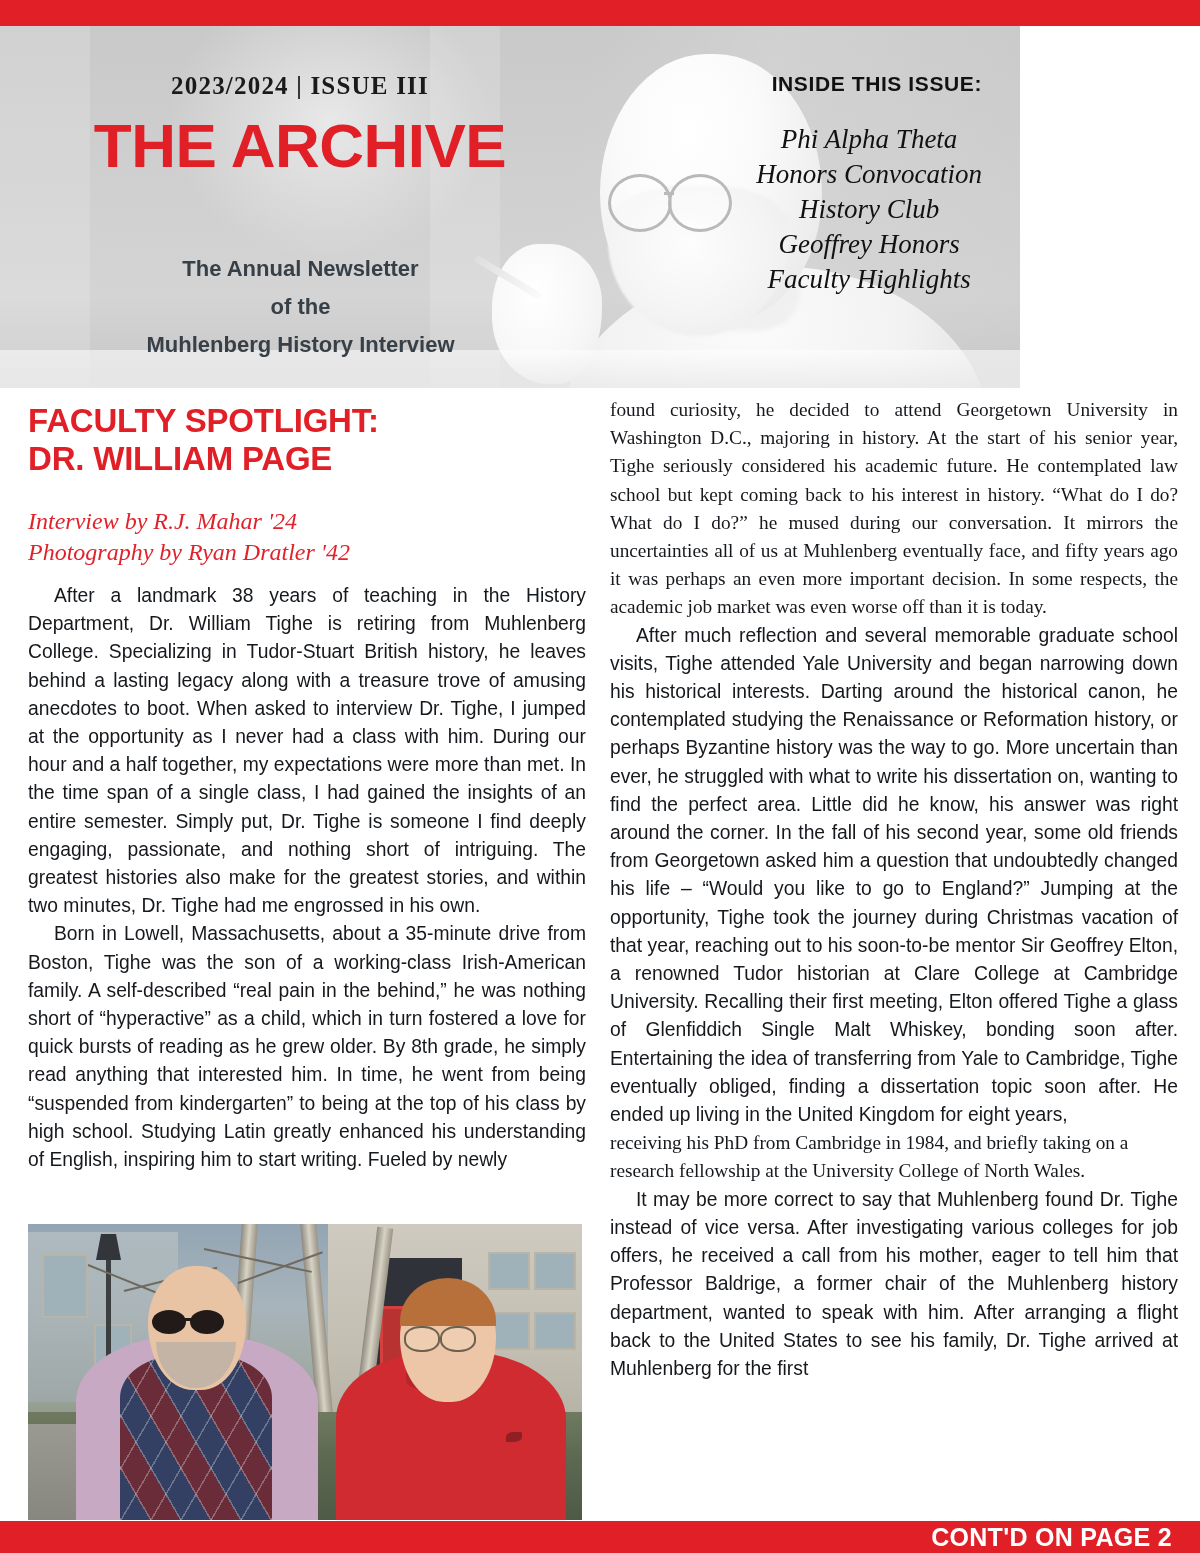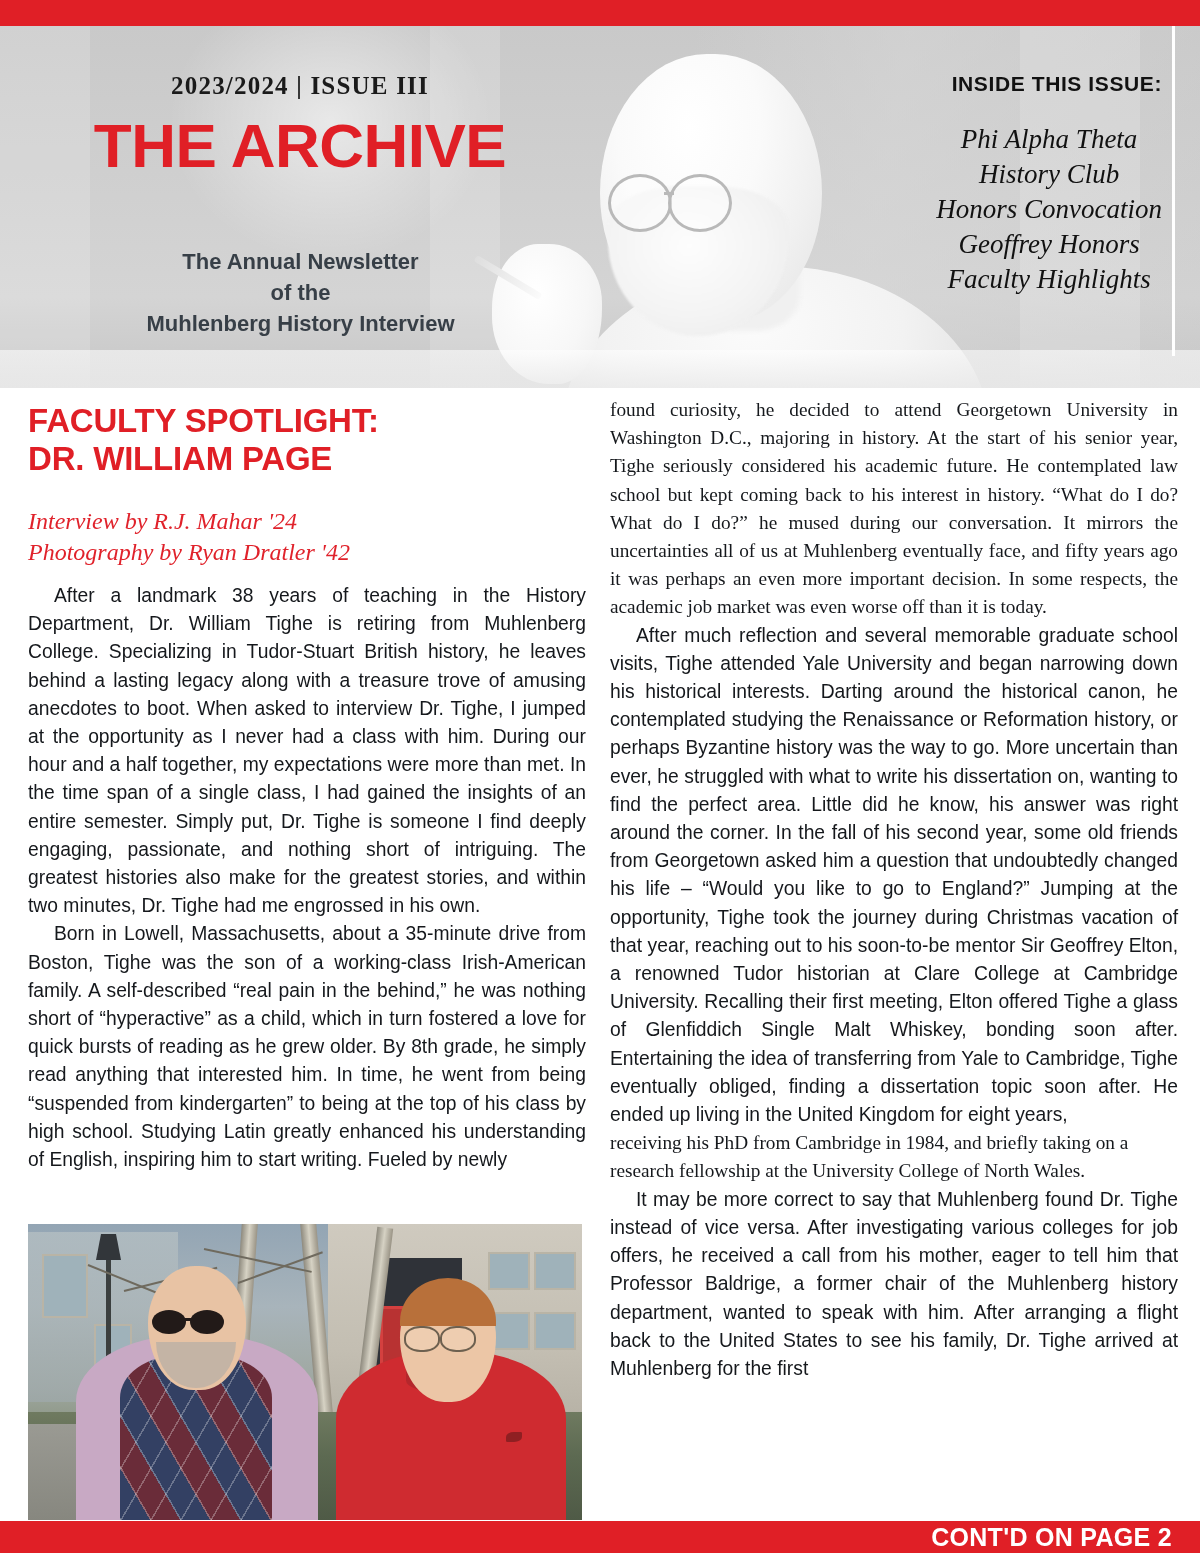--- a/index.html
+++ b/index.html
@@ -26,21 +26,21 @@
     left: 0; top: 0;
     width: 1200px;
     height: 26px;
     background: #e01f26;
   }
 
   
   .masthead {
     position: absolute;
     left: 0; top: 26px;
-    width: 1200px;
+    width: 1020px;
     height: 362px;
     overflow: hidden;
     background: #cccccc;
   }
   
   .masthead-photo {
     position: absolute;
     inset: 0;
     background:
       
@@ -154,21 +154,21 @@
     position: absolute;
     left: 18px; top: 220px;
     width: 565px;
     text-align: center;
     font-family: "Liberation Sans", sans-serif;
     font-weight: 700;
     font-size: 22px;
     line-height: 31px;
     color: #373f47;
   }
-  .subtitle div { display: block; }
+  .subtitle div { display: block; margin-top: 7px; }
 
   .inside-divider {
     position: absolute;
     left: 1172px; top: 26px;
     width: 3px; height: 330px;
     background: #ffffff;
   }
   .inside-label {
     position: absolute;
     right: 38px; top: 46px;
@@ -476,22 +476,22 @@
     <div class="subtitle">
       <div>The Annual Newsletter</div>
       <div>of the</div>
       <div>Muhlenberg History Interview</div>
     </div>
 
     <div class="inside-label">INSIDE THIS ISSUE:</div>
     <div class="inside-list">
       <ul>
         <li>Phi Alpha Theta</li>
+        <li>Honors Convocation</li>
         <li>History Club</li>
-        <li>Honors Convocation</li>
         <li>Geoffrey Honors</li>
         <li>Faculty Highlights</li>
       </ul>
     </div>
   </div>
   <div class="inside-divider"></div>
 
   <div class="col-left">
     <h1 class="headline">
       <span>FACULTY SPOTLIGHT:</span>

